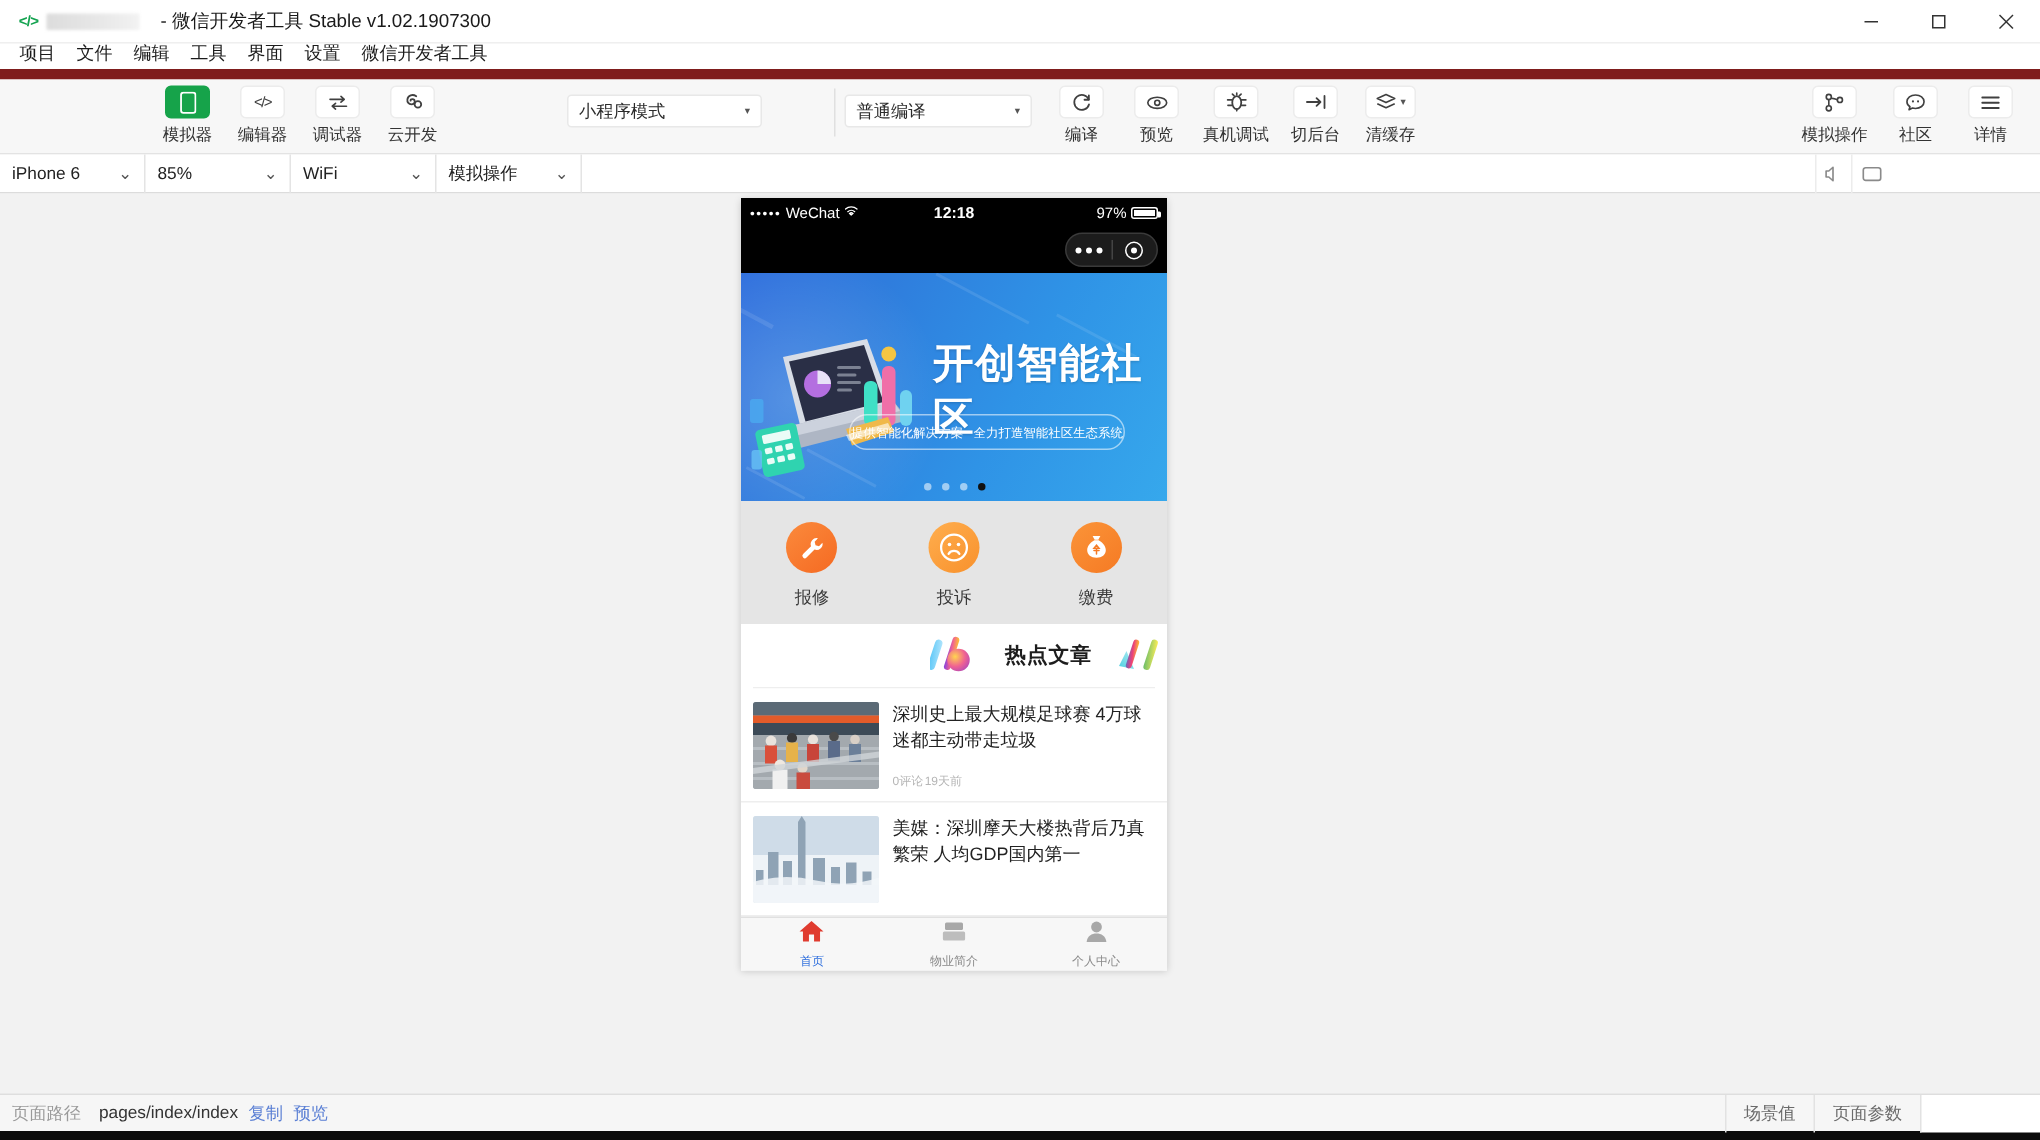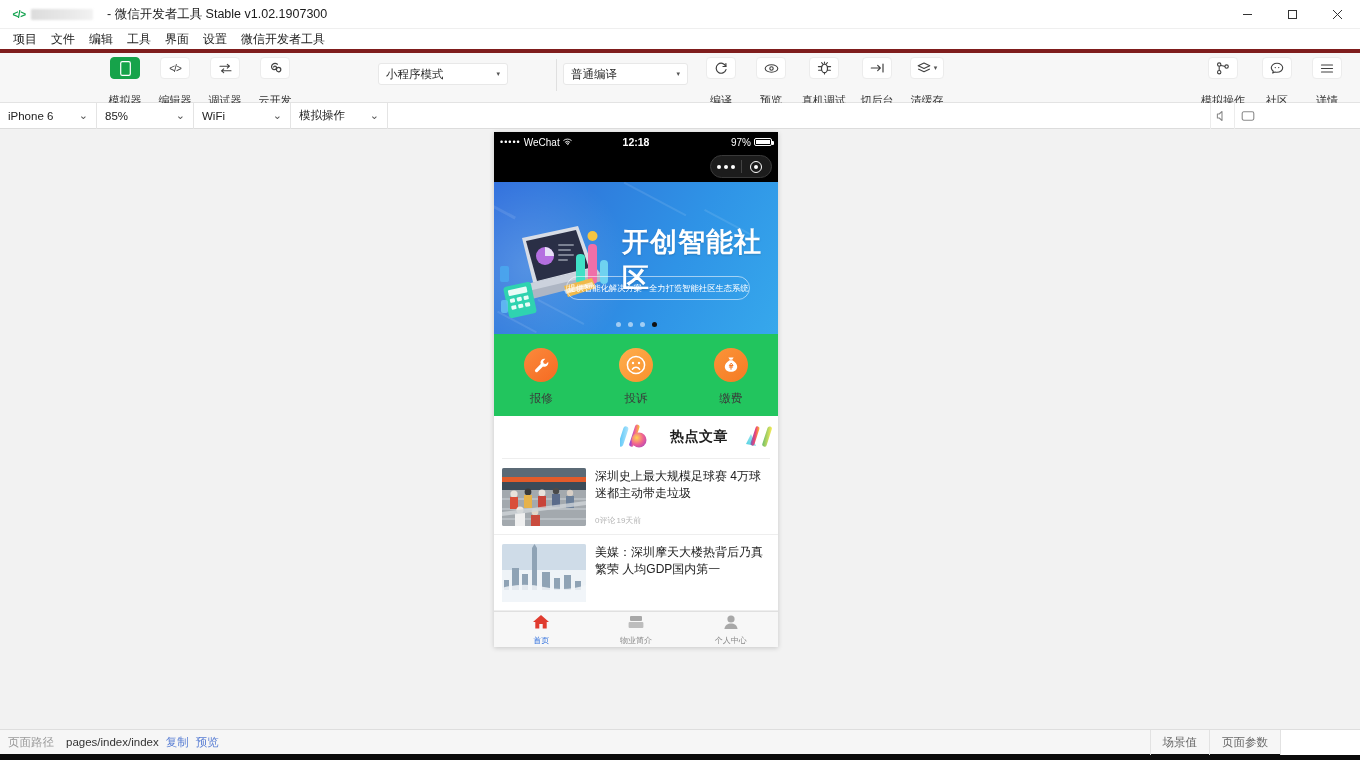--- a/index.html
+++ b/index.html
@@ -44,24 +44,24 @@
   .winbtns { position: absolute; right: 0; top: 0; height: 29px; display: flex; }
   .winbtn {
     width: 45px; height: 29px;
     display: flex; align-items: center; justify-content: center;
     color: #333; font-size: 12px;
   }
 
   
   .menubar {
     height: 24px; background: #ffffff;
-    display: flex; align-items: center;
+    display: flex; align-items: flex-end;
     flex: none;
     padding-left: 6px;
-    border-bottom: 4px solid #7f1d1d;
+    border-bottom: 7px solid #7f1d1d;
   }
   .menuitem {
     font-size: 12px; color: #1b1b1b;
     padding: 2px 7px;
     white-space: nowrap;
   }
 
   
   .toolbar {
     height: 50px; background: #f7f7f7;
@@ -78,21 +78,21 @@
     cursor: default;
   }
   .tool-ic {
     width: 30px; height: 22px; border-radius: 4px;
     background: #ffffff;
     border: 1px solid #ececec;
     display: flex; align-items: center; justify-content: center;
     color: #404040;
   }
   .tool-ic.accent { background: #16a34a; border-color: #16a34a; color: #ffffff; }
-  .tool-lbl { font-size: 11px; color: #333; margin-top: 14px; white-space: nowrap; }
+  .tool-lbl { font-size: 11px; color: #333; margin-top: 3px; white-space: nowrap; }
 
   .tool-sep { width: 1px; height: 32px; background: #e0e0e0; margin: 2px 6px 0 6px; }
 
   .tb-select {
     height: 22px; min-width: 130px;
     background: #ffffff; border: 1px solid #e8e8e8; border-radius: 3px;
     display: flex; align-items: center; justify-content: space-between;
     padding: 0 7px;
     font-size: 11.5px; color: #2b2b2b;
     margin-top: 6px;
@@ -199,21 +199,21 @@
     display: flex; align-items: center; justify-content: center;
     gap: 7px;
     color: #ffffff; font-size: 8.3px; white-space: nowrap;
   }
   .bnr-dots { position: absolute; left: 0; right: 0; bottom: 7px; display: flex; justify-content: center; gap: 7px; }
   .bnr-dots span { width: 5px; height: 5px; border-radius: 50%; background: rgba(255,255,255,.55); display: block; }
   .bnr-dots span.on { background: #111; }
 
   
   .quick {
-    display: flex; padding: 14px 0 10px 0; background: #22c55e; flex: none;
+    display: flex; padding: 14px 0 10px 0; background: #e5e5e5; flex: none;
   }
   .q-item { flex: 1; display: flex; flex-direction: column; align-items: center; }
   .q-ic {
     width: 34px; height: 34px; border-radius: 50%;
     display: flex; align-items: center; justify-content: center;
     color: #fff;
   }
   .q-lbl { font-size: 11.5px; color: #3a3a3a; margin-top: 9px; }
 
   

